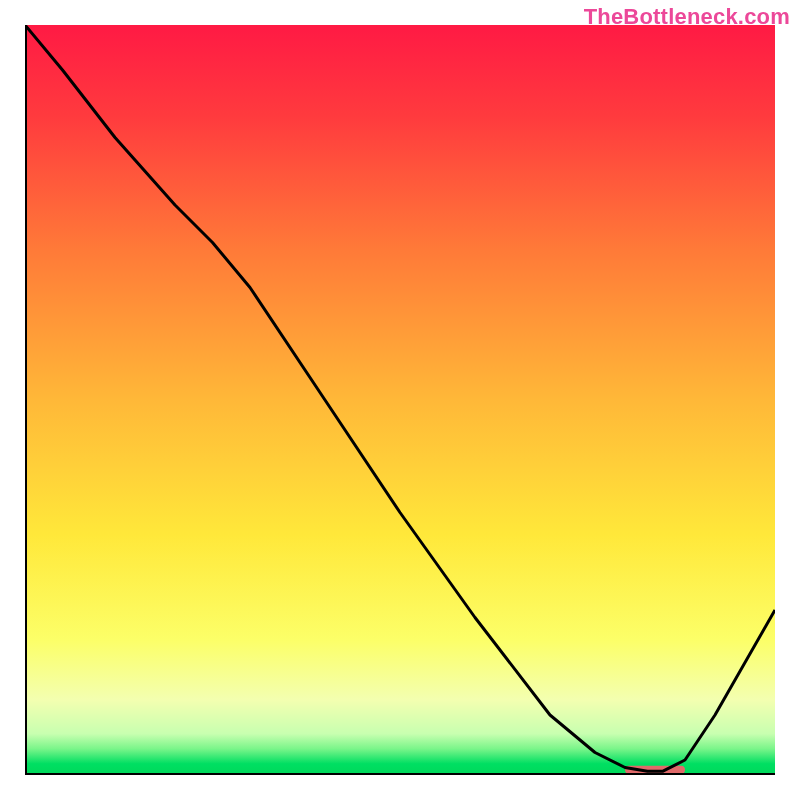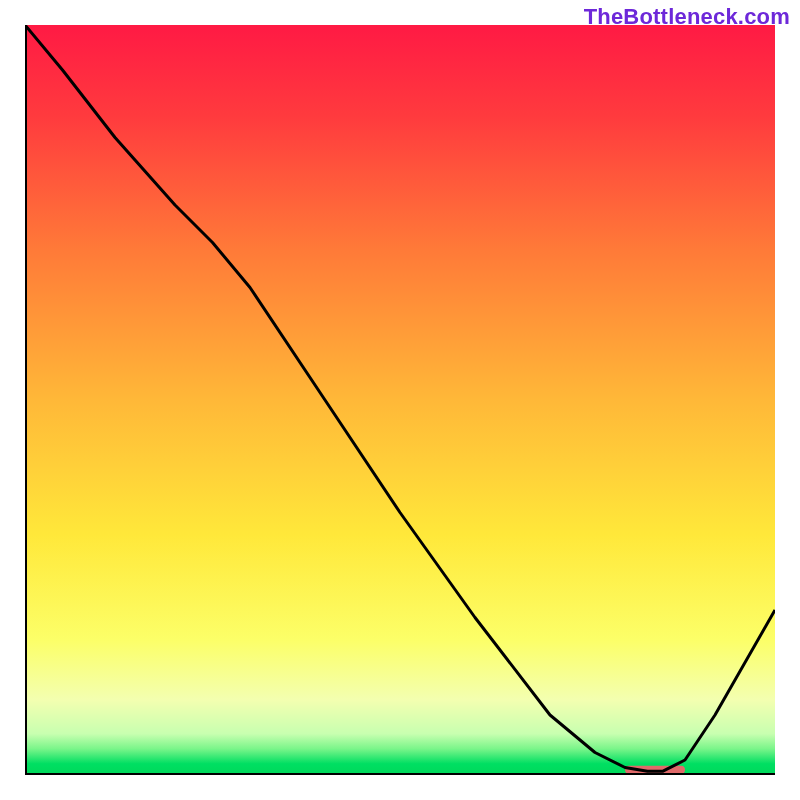--- a/index.html
+++ b/index.html
@@ -1,17 +1,17 @@
 <!DOCTYPE html>
 <html><head>
 <meta charset="utf-8">
 <style>
 html,body{margin:0;padding:0;width:800px;height:800px;background:#fff;font-family:Arial,Helvetica,sans-serif}
 .container{position:relative;width:800px;height:800px}
-.watermark{position:absolute;top:4px;right:10px;font-size:22px;font-weight:600;color:#6d28d9;letter-spacing:0.2px}
+.watermark{position:absolute;top:4px;right:10px;font-size:22px;font-weight:600;color:#ec4899;letter-spacing:0.2px}
 .plot{position:absolute;left:25px;top:25px;width:750px;height:750px}
 .plot svg{display:block}
 </style>
 </head>
 <body>
 
 <div class="container">
   <div class="watermark">TheBottleneck.com</div>
   <div class="plot">
     <svg id="chart-svg" width="750" height="750" viewBox="0 0 750 750">

